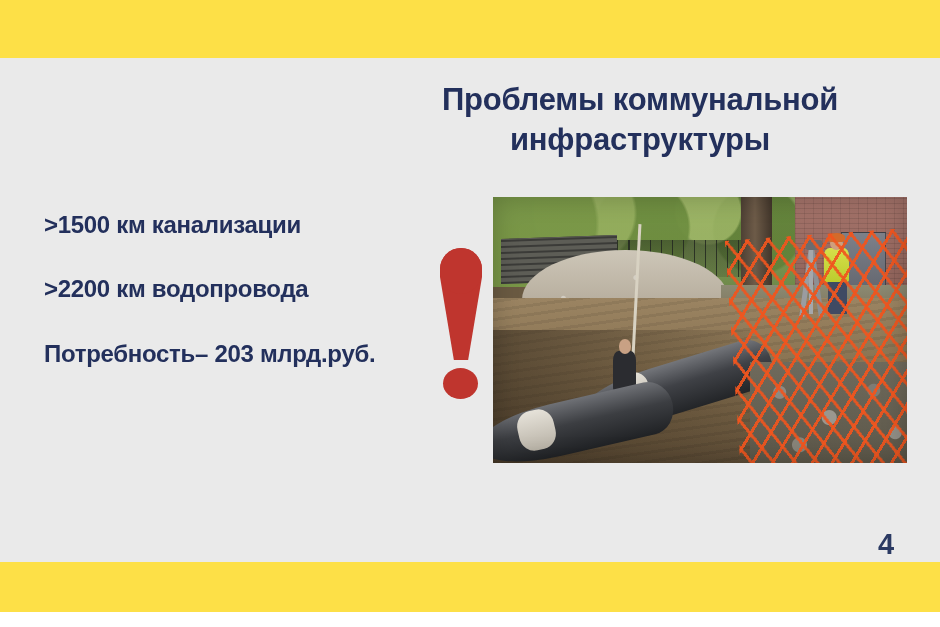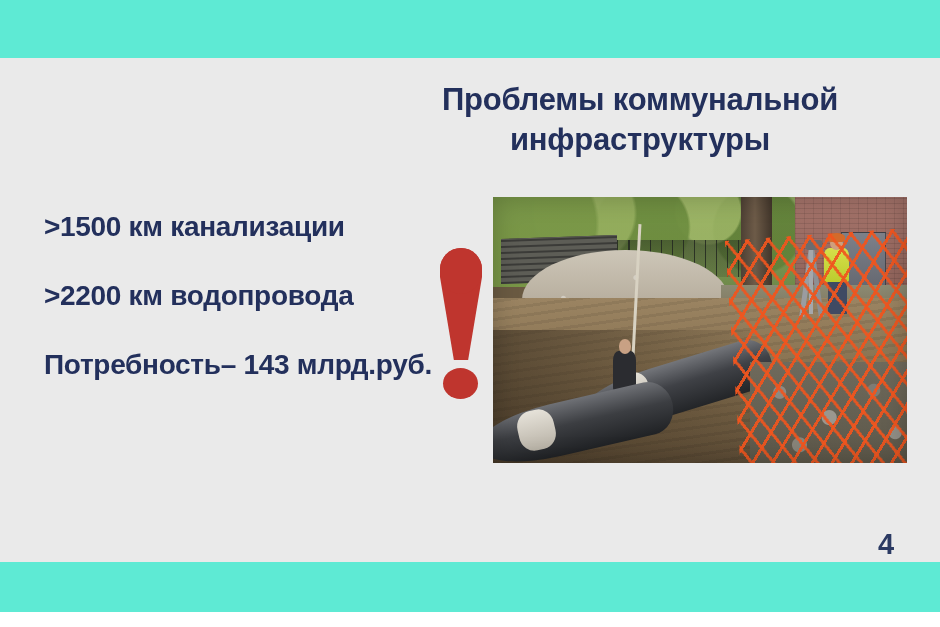--- a/index.html
+++ b/index.html
@@ -13,21 +13,21 @@
     height: 627px;
     overflow: hidden;
     font-family: "Liberation Sans", "DejaVu Sans", sans-serif;
   }
 
   
   #slide-root {
     position: relative;
     width: 940px;
     height: 612px;
-    background: #5eead4;
+    background: #fde047;
   }
   #slide-surface {
     position: absolute;
     left: 0;
     top: 58px;
     width: 940px;
     height: 504px;
     background: #eaeaea;
   }
 
@@ -47,21 +47,21 @@
 
   
   #bullet-list {
     position: absolute;
     left: 44px;
     top: 212px;
     width: 400px;
   }
   .bullet-line {
     color: #23305c;
-    font-size: 28px;
+    font-size: 24px;
     font-weight: bold;
     letter-spacing: -0.3px;
     white-space: nowrap;
     margin-bottom: 38px;
     line-height: 1.1;
   }
   .bullet-line:last-child { margin-bottom: 0; }
 
   
   #exclamation-mark {
@@ -307,21 +307,21 @@
 
 <div id="slide-root">
 
   <div id="slide-surface"></div>
 
   <div id="slide-title">Проблемы коммунальной инфраструктуры</div>
 
   <div id="bullet-list">
     <div class="bullet-line">&gt;1500 км канализации</div>
     <div class="bullet-line">&gt;2200 км водопровода</div>
-    <div class="bullet-line">Потребность– 143 млрд.руб.</div>
+    <div class="bullet-line">Потребность– 203 млрд.руб.</div>
   </div>
 
   <div id="exclamation-mark">
     <div id="exclamation-stem"></div>
     <div id="exclamation-dot"></div>
   </div>
 
   <div id="site-photo">
     <div class="layer ph-sky"></div>
     <div class="layer ph-trunk"></div>

